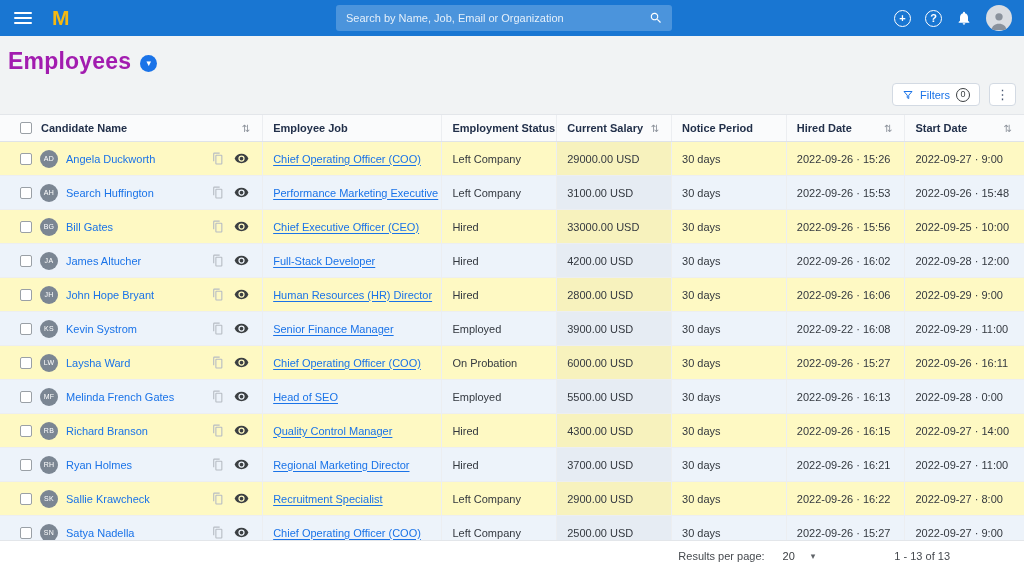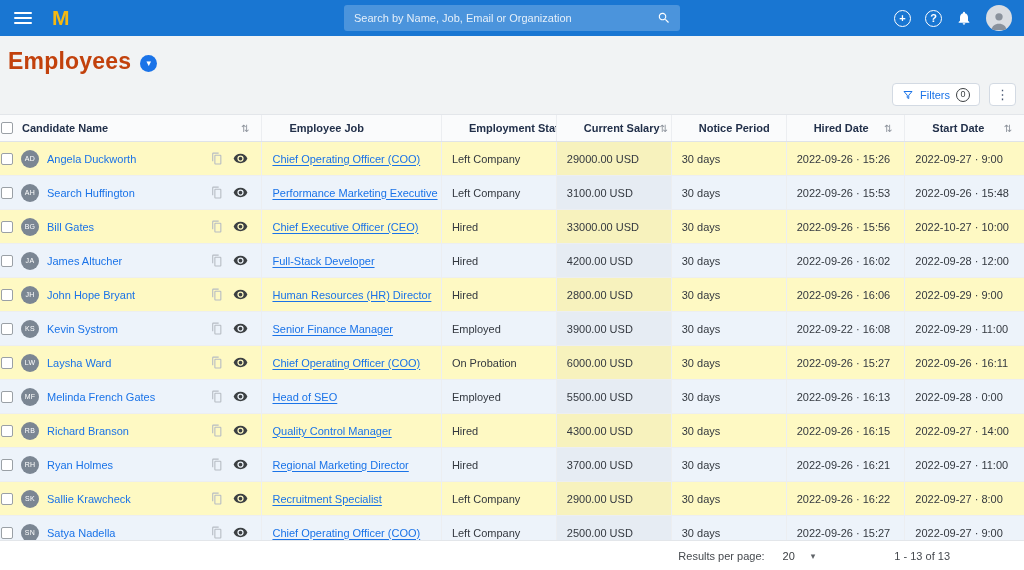--- a/index.html
+++ b/index.html
@@ -5,53 +5,53 @@
   * { margin:0; padding:0; box-sizing:border-box; }
   html,body { width:1024px; height:570px; }
   body { font-family:"Liberation Sans", sans-serif; background:#f1f3f4; overflow:hidden; }
   .app { position:relative; width:1024px; height:570px; overflow:hidden; }
 
   
   .topbar { position:relative; height:36px; background:#1976d2; display:flex; align-items:center; padding:0 12px; }
   .hamburger { width:18px; display:flex; flex-direction:column; gap:3px; cursor:pointer; margin-left:2px; }
   .hamburger span { height:2px; background:#fff; border-radius:1px; }
   .logo { color:#f5b912; font-weight:700; font-size:21px; margin-left:20px; cursor:pointer; }
-  .searchbar { position:absolute; left:344px; top:5px; width:336px; height:26px; background:rgba(255,255,255,.22); border-radius:3px; display:flex; align-items:center; }
+  .searchbar { position:absolute; left:336px; top:5px; width:336px; height:26px; background:rgba(255,255,255,.22); border-radius:3px; display:flex; align-items:center; }
   .search-input { flex:1; background:transparent; border:none; outline:none; color:#fff; font-size:11px; padding:0 10px; font-family:inherit; }
   .search-input::placeholder { color:rgba(255,255,255,.85); }
   .search-icon { width:14px; height:14px; margin-right:9px; cursor:pointer; flex:none; }
   .topbar-right { margin-left:auto; display:flex; align-items:center; gap:14px; }
   .circle-icon { width:17px; height:17px; border:1.5px solid #fff; border-radius:50%; color:#fff; font-size:11px; display:flex; align-items:center; justify-content:center; line-height:1; cursor:pointer; font-weight:700; }
   .bell { width:16px; height:16px; fill:#fff; cursor:pointer; }
   .user-avatar { width:26px; height:26px; border-radius:50%; background:#d9dde2; overflow:hidden; display:flex; align-items:flex-end; justify-content:center; cursor:pointer; flex:none; }
 
   
   .page-head { display:flex; align-items:center; padding:12px 8px 6px; height:45px; }
-  .page-head h1 { font-size:23px; font-weight:700; color:#c2410c; letter-spacing:.2px; line-height:27px; }
+  .page-head h1 { font-size:23px; font-weight:700; color:#a21caf; letter-spacing:.2px; line-height:27px; }
   .title-dd { width:17px; height:17px; background:#1a73e8; border-radius:50%; margin-left:9px; margin-top:4px; display:flex; align-items:center; justify-content:center; color:#fff; font-size:9px; line-height:1; cursor:pointer; flex:none; }
 
   
   .toolbar { display:flex; justify-content:flex-end; align-items:flex-start; gap:9px; padding:2px 8px 8px; height:33px; }
   .filters-btn { display:flex; align-items:center; gap:6px; background:#fff; border:1px solid #d3dae3; border-radius:4px; height:23px; padding:0 9px; font-family:inherit; font-size:11px; color:#1a73e8; cursor:pointer; }
   .badge { width:14px; height:14px; border:1px solid #3c4043; border-radius:50%; color:#3c4043; font-size:9px; display:flex; align-items:center; justify-content:center; line-height:1; }
   .kebab-btn { width:27px; height:23px; background:#fff; border:1px solid #d3dae3; border-radius:4px; color:#44546f; font-size:13px; cursor:pointer; display:flex; align-items:center; justify-content:center; font-family:inherit; }
 
   
   .table { background:#fff; }
   .thead { display:flex; height:28px; background:#fafbfc; border-top:1px solid #e3e6ea; border-bottom:1px solid #dfe3e8; }
   .cell { display:flex; align-items:center; border-right:1px solid #eceef1; padding:0 10px; font-size:11px; color:#33383f; overflow:hidden; white-space:nowrap; }
   .cell:last-child { border-right:none; }
-  .c-name   { width:276px; padding-left:1px; }
+  .c-name   { width:276px; padding-left:20px; }
   .c-job    { width:188px; }
   .c-status { width:120px; }
   .c-salary { width:120px; }
   .c-notice { width:120px; }
   .c-hired  { width:124px; }
   .c-start  { width:124px; }
-  .th-label { font-weight:700; color:#22304a; margin-left:17px; }
+  .th-label { font-weight:700; color:#22304a; margin-left:0; }
   .c-name .th-label { margin-left:9px; }
   .sort { margin-left:auto; color:#8a9099; font-size:10px; font-weight:400; cursor:pointer; padding-right:2px; }
   .trow { display:flex; height:34px; background:#fef9c3; border-bottom:1px solid #eceef1; }
   .trow.alt { background:#edf3fa; }
   .trow .c-salary { background:rgba(32,33,36,.03); }
   .cb { width:12px; height:12px; appearance:none; -webkit-appearance:none; border:1px solid #9aa0a6; border-radius:2px; background:#fff; margin:0; cursor:pointer; flex:none; }
   .avatar { width:18px; height:18px; border-radius:50%; background:#7b8693; color:#fff; font-size:7px; display:flex; align-items:center; justify-content:center; margin-left:8px; flex:none; letter-spacing:.3px; }
   .link { color:#1a73e8; text-decoration:none; cursor:pointer; }
   .name-link { margin-left:8px; overflow:hidden; text-overflow:ellipsis; }
   .job-link { text-decoration:underline; text-underline-offset:2px; }
@@ -244,21 +244,21 @@
       <div class="cell c-salary">
             <span>33000.00 USD</span>
           </div>
       <div class="cell c-notice">
             <span>30 days</span>
           </div>
       <div class="cell c-hired">
             <span>2022-09-26 · 15:56</span>
           </div>
       <div class="cell c-start">
-            <span>2022-10-27 · 10:00</span>
+            <span>2022-09-25 · 10:00</span>
           </div>
     </div>
 
     <div class="trow alt">
       <div class="cell c-name">
         <input type="checkbox" class="cb" style="">
         <span class="avatar">JA</span>
         <a class="link name-link">James Altucher</a>
         <span class="row-icons">
           <svg class="doc-icon" viewBox="0 0 24 24">

